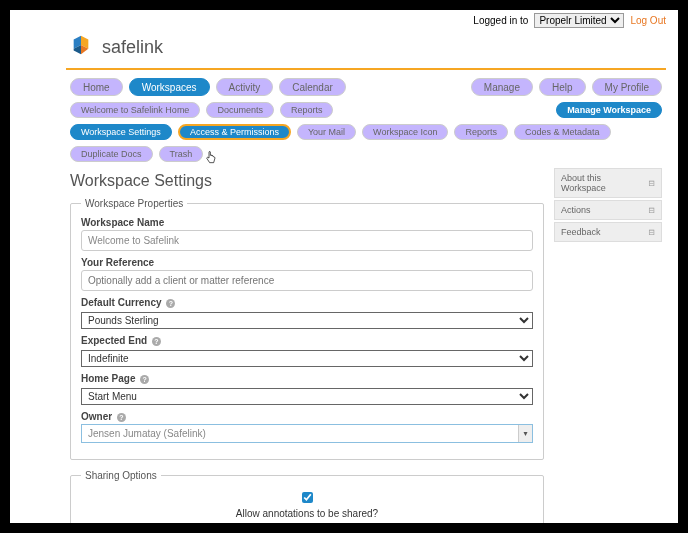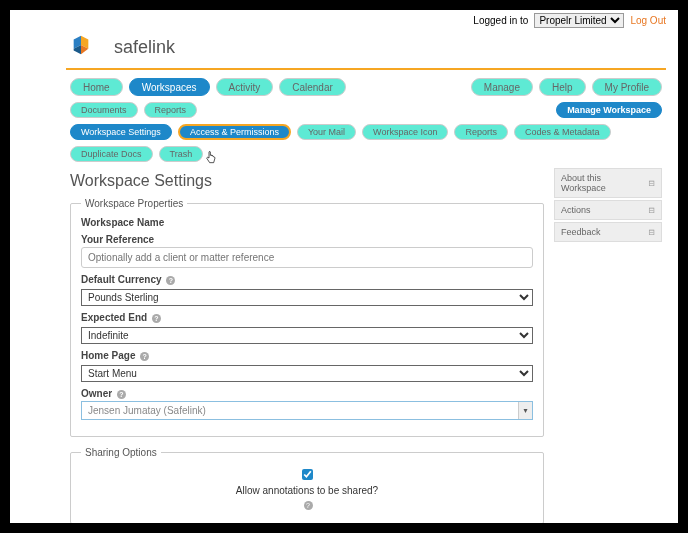--- a/index.html
+++ b/index.html
@@ -3,29 +3,29 @@
 <meta charset="utf-8">
 <style>
   * { box-sizing: border-box; margin: 0; padding: 0; font-family: Arial, Helvetica, sans-serif; }
   body { background: #000; padding: 10px; width: 688px; }
   .app { background: #fff; width: 668px; height: 513px; overflow: hidden; position: relative; padding-left: 44px; }
   
   .topbar { height: 20px; display: flex; justify-content: flex-end; align-items: center; padding: 2px 12px; font-size: 10px; gap: 6px; }
   .topbar select { font-size: 10px; border: 1px solid #999; }
   .logout { color: #e87722; text-decoration: none; }
   
-  .logo-row { padding: 4px 16px 8px; display:flex; align-items:center; gap:22px; }
+  .logo-row { padding: 4px 16px 8px; display:flex; align-items:center; gap:10px; }
   .logo-mark svg { width: 22px; height: 22px; }
   .logo-text { font-size: 18px; color: #555; font-weight: 500; }
   
   .orange-rule { height:2px; background:#f6a623; margin: 0 12px 4px; }
   
   .nav1 { display:flex; gap:6px; padding: 4px 16px; align-items:center; }
   .spacer { flex: 1; }
-  .pill { display:inline-flex; align-items:center; justify-content:center; height:18px; padding:0 12px; border-radius:10px; border:1px solid #ccc; background:#5eead4; color:#666; font-size:10px; cursor:pointer; }
+  .pill { display:inline-flex; align-items:center; justify-content:center; height:18px; padding:0 12px; border-radius:10px; border:1px solid #ccc; background:#c4b5fd; color:#666; font-size:10px; cursor:pointer; }
   .pill.active { background:#1e88c9; border-color:#1e88c9; color:#fff; }
   .pill.small { height:16px; font-size:9px; padding:0 10px; }
   .pill.prime { background:#1e88c9; border-color:#1e88c9; color:#fff; font-weight:600; }
   
   .nav2 { display:flex; gap:6px; padding: 2px 16px 4px; align-items:center;}
   .nav3 { display:flex; gap:6px; padding: 2px 16px 6px; align-items:center; flex-wrap:wrap; }
   .pill.highlight { background:#1e88c9; color:#fff; border:2px solid #f6a623; position:relative; }
   
   .content-row { display:flex; padding: 0 16px; gap:10px; }
   .main { flex:1; }
@@ -89,20 +89,21 @@
     <span class="pill active">Workspaces</span>
     <span class="pill">Activity</span>
     <span class="pill">Calendar</span>
     <span class="spacer"></span>
     <span class="pill">Manage</span>
     <span class="pill">Help</span>
     <span class="pill">My Profile</span>
   </div>
 
   <div class="nav2">
+    <span class="pill small">Welcome to Safelink Home</span>
     <span class="pill small">Documents</span>
     <span class="pill small">Reports</span>
     <span class="spacer"></span>
     <span class="pill small prime">Manage Workspace</span>
   </div>
 
   <div class="nav3">
     <span class="pill small active">Workspace Settings</span>
     <span class="pill small highlight">Access &amp; Permissions</span>
     <span class="pill small">Your Mail</span>
@@ -116,20 +117,21 @@
   <div class="content-row">
     <div class="main">
       <h1 class="page-title">Workspace Settings</h1>
 
 
       <fieldset class="group">
         <legend>Workspace Properties</legend>
 
         <div class="field">
           <label class="field-label">Workspace Name</label>
+          <input class="text-input" value="Welcome to Safelink" style="">
         </div>
 
         <div class="field">
           <label class="field-label">Your Reference</label>
           <input class="text-input" placeholder="Optionally add a client or matter reference" style="">
         </div>
 
         <div class="field">
           <label class="field-label"><span>Default Currency</span> <span class="help-icon">?</span></label>
           <select class="select-input">

